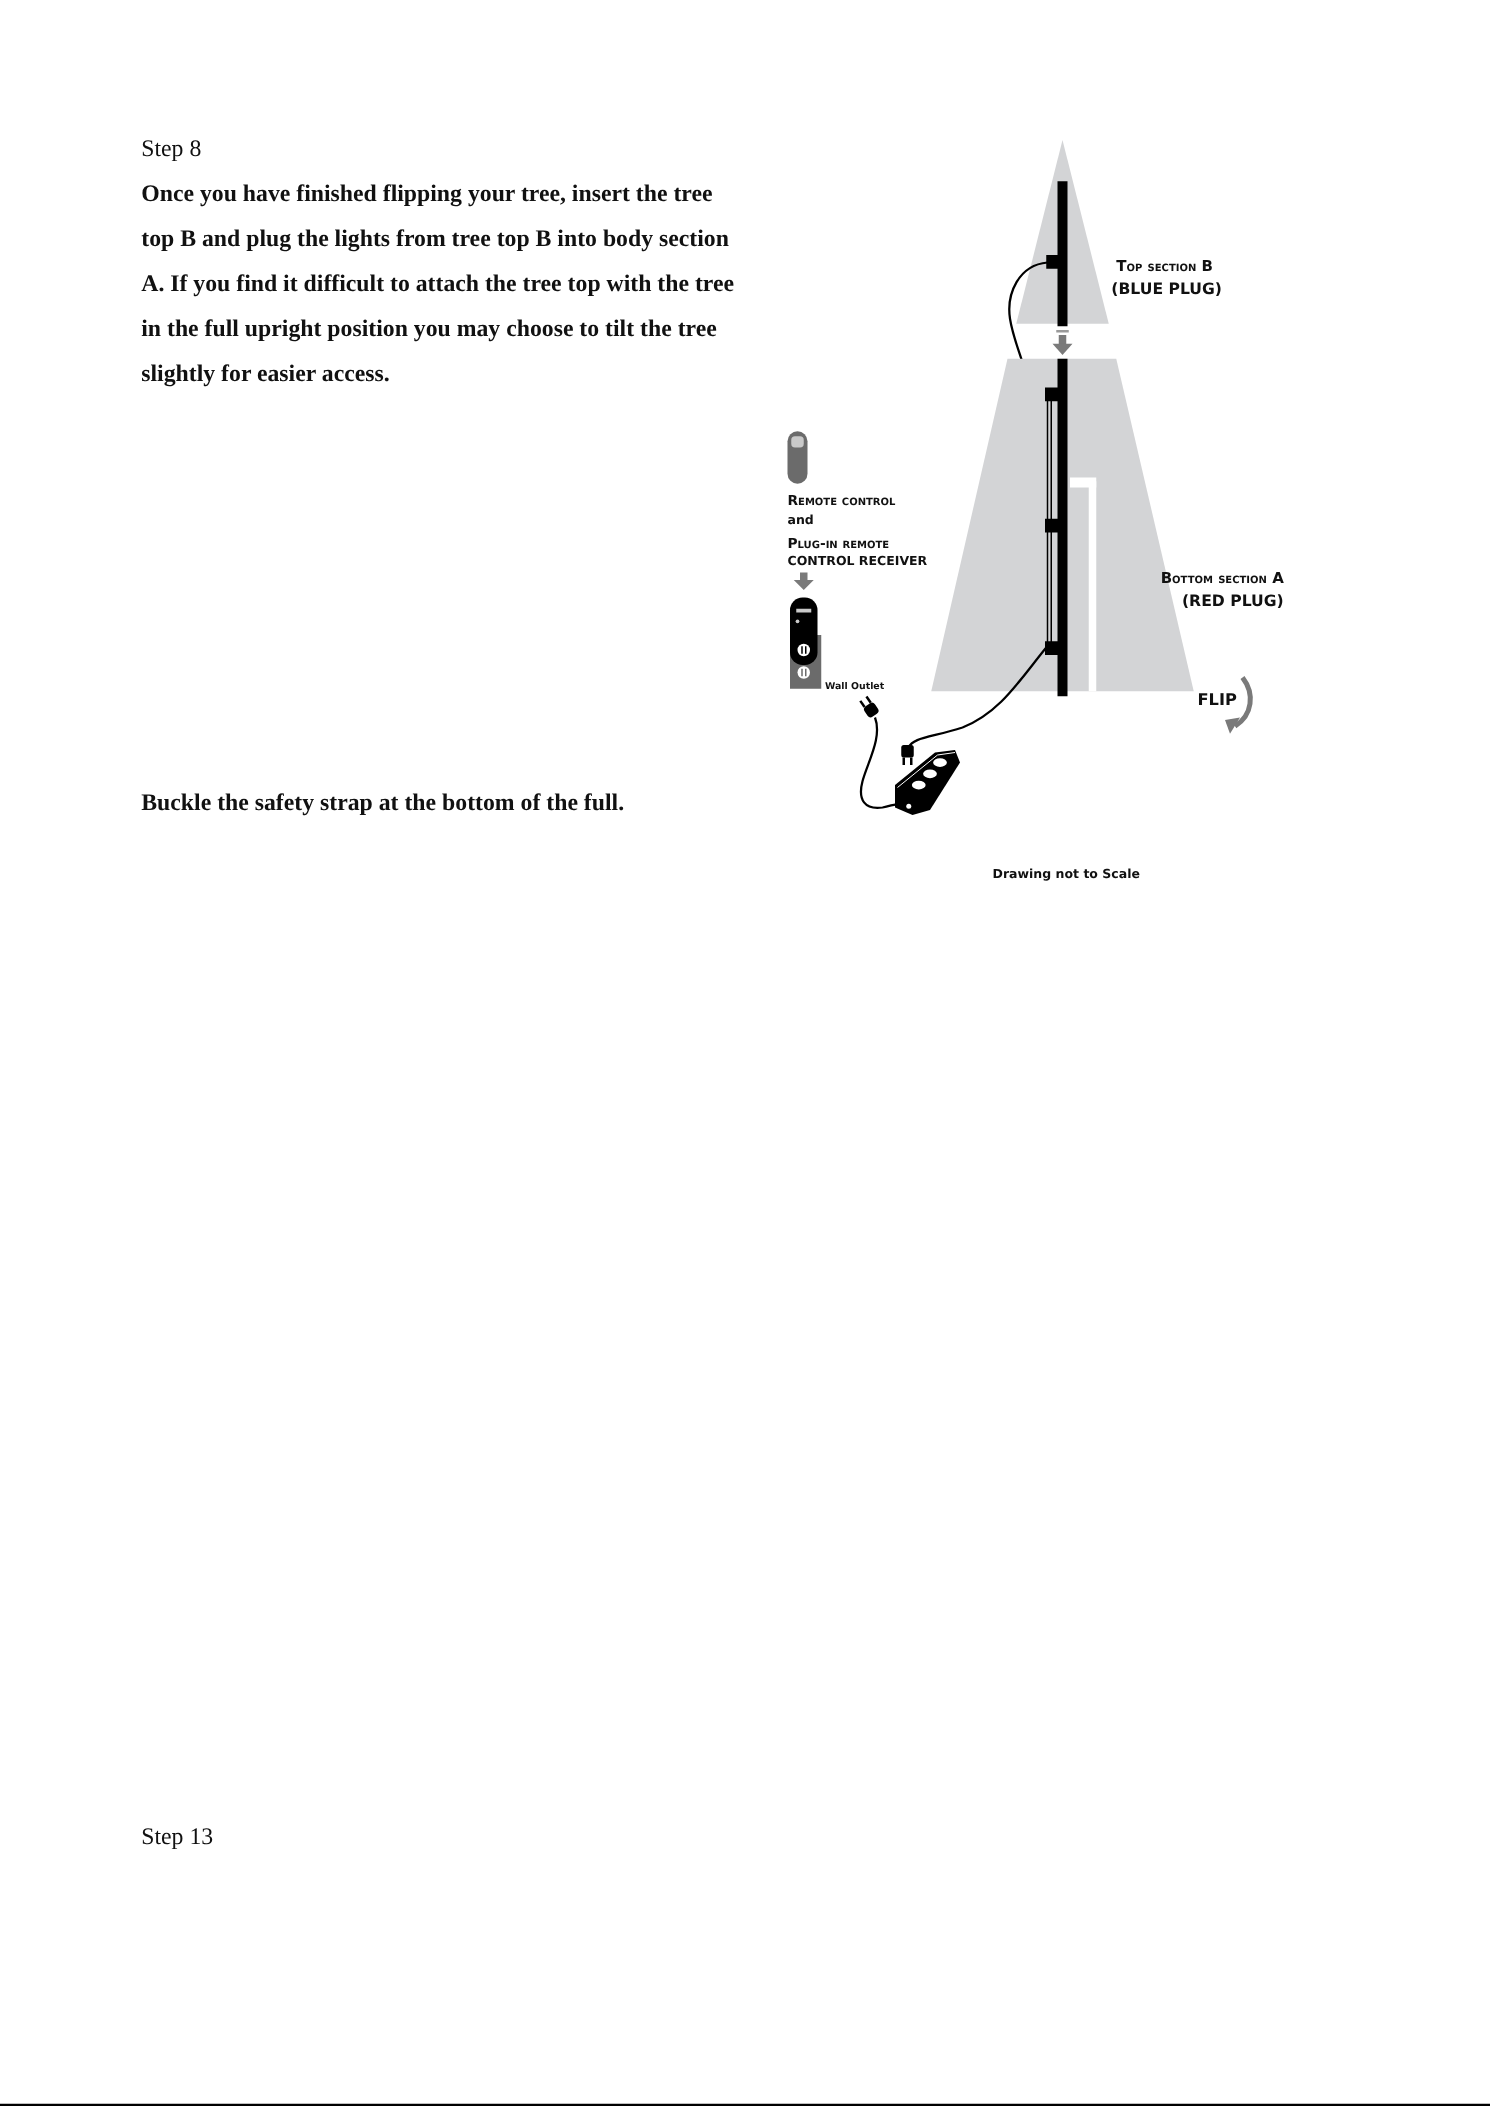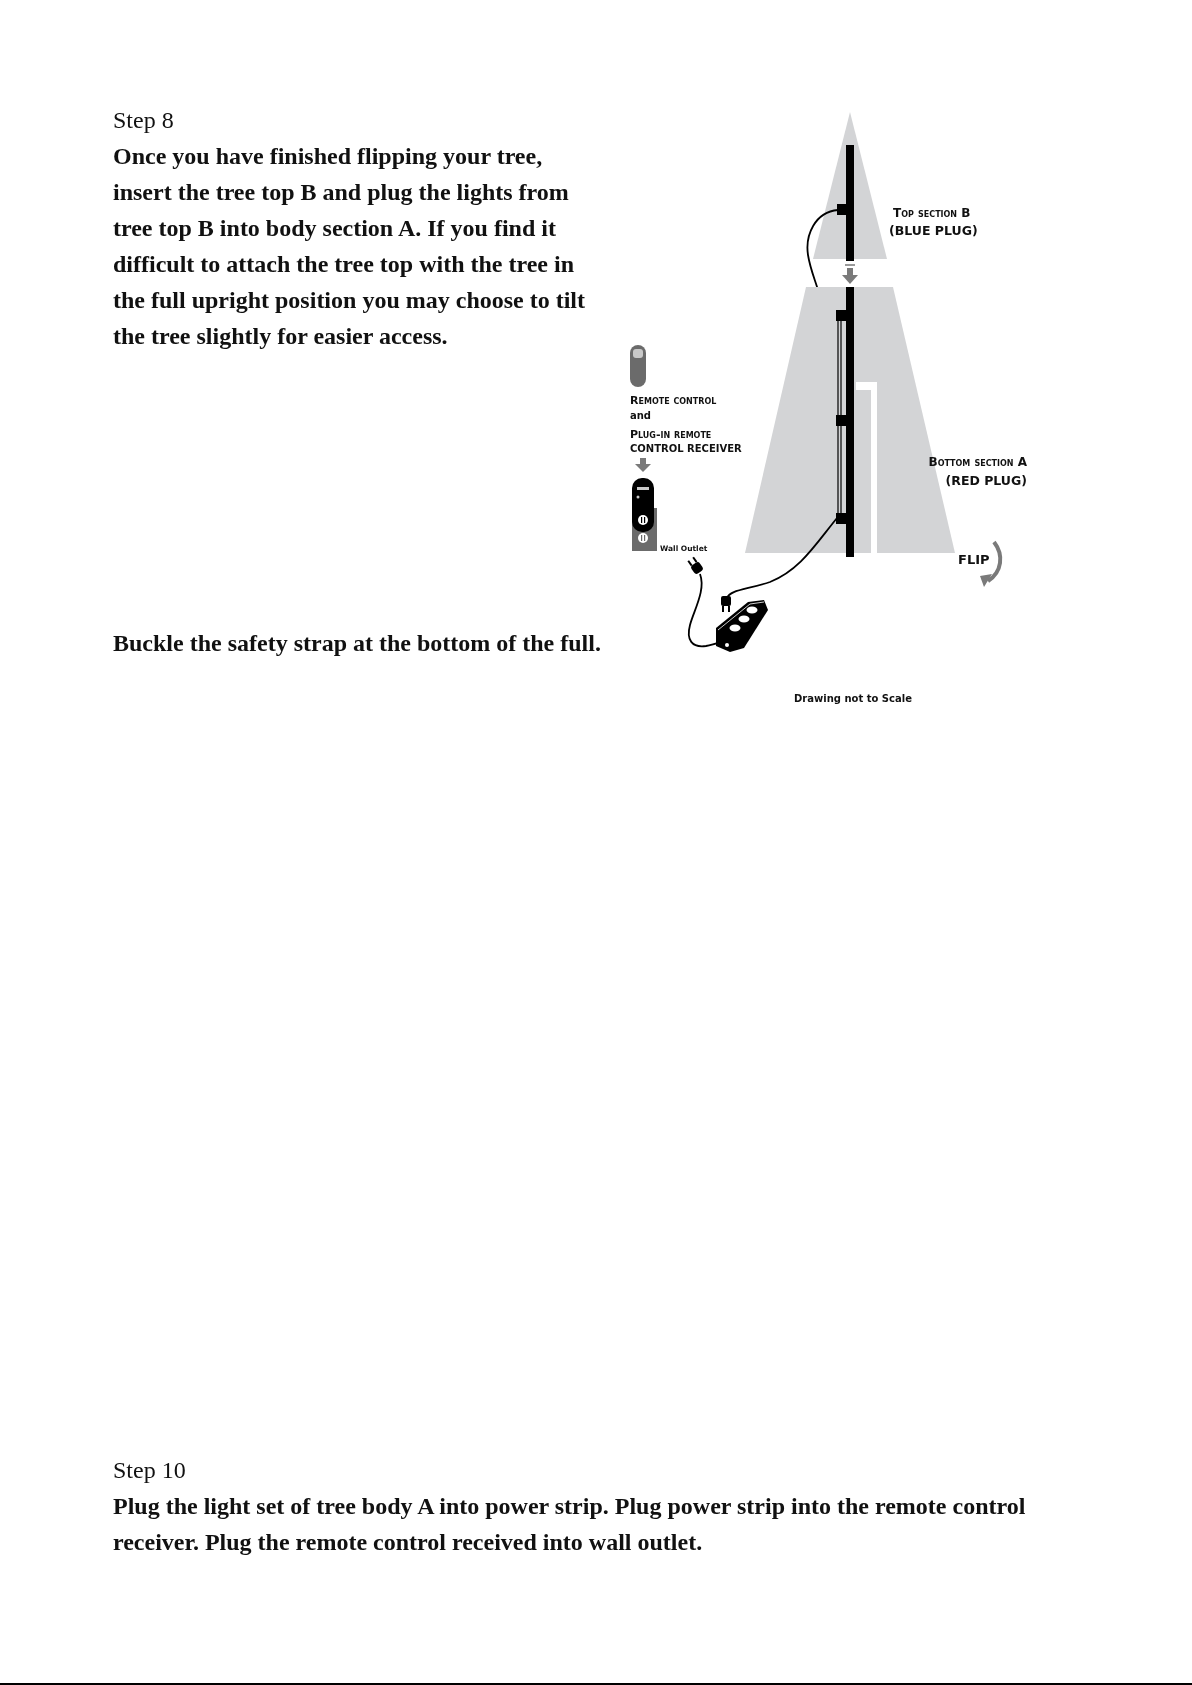--- a/index.html
+++ b/index.html
@@ -1,20 +1,20 @@
 <!DOCTYPE html>
 <html><head>
   <meta charset="utf-8">
   <style>
     html, body { margin: 0; padding: 0; background: #ffffff; }
     body {
       width: 1192px; height: 1685px; position: relative; overflow: hidden;
       font-family: "Liberation Serif", "DejaVu Serif", serif; color: #111;
     }
-    .text-block { position: absolute; left: 113px; font-size: 24px; line-height: 36px; }
+    .text-block { position: absolute; left: 113px; font-size: 19px; line-height: 36px; }
     .step-title { display: block; }
     .step-body { display: block; font-weight: bold; }
     #step8 { top: 102px; width: 480px; }
     #step9 { top: 625px; width: 500px; }
     #step10 { top: 1452px; width: 980px; }
     #diagram { position: absolute; left: 600px; top: 90px; width: 480px; width: 480px; height: 630px; }
     .lbl { font-family: "DejaVu Sans", "Liberation Sans", sans-serif; font-weight: bold; fill: #111; }
     #bottom-rule { position: absolute; left: 0; right: 0; bottom: 0; height: 2px; background: #000; }
   </style>
 </head>
@@ -23,22 +23,21 @@
 <div class="text-block" id="step8">
   <span class="step-title">Step 8</span>
   <span class="step-body">Once you have finished flipping your tree, insert the tree top B and plug the lights from tree top B into body section A. If you find it difficult to attach the tree top with the tree in the full upright position you may choose to tilt the tree slightly for easier access.</span>
 </div>
 
 <div class="text-block" id="step9">
   <span class="step-body">Buckle the safety strap at the bottom of the full.</span>
 </div>
 
 <div class="text-block" id="step10">
-  <span class="step-title">Step 10</span>
-  <span class="step-body">Plug the light set of tree body A into power strip. Plug power strip into the remote control receiver. Plug the remote control received into wall outlet.</span>
+  <span class="step-title">Step 13</span>
 </div>
 
 <svg id="diagram" viewBox="600 90 480 630" xmlns="http://www.w3.org/2000/svg">
 
   <polygon class="tree-fill" points="850,112 887,259 813,259" fill="#d3d4d6"></polygon>
   <rect x="846" y="145" width="8" height="116" fill="#000"></rect>
   <rect x="837" y="204" width="10" height="11" fill="#000"></rect>
   <path d="M838,210 C815,212 805,235 808,255 C810,268 815,280 818,290" fill="none" stroke="#000" stroke-width="1.8"></path>
   <g transform="translate(820,296) rotate(-25)">
     <rect x="-5" y="-6" width="10" height="10" rx="3" fill="#000"></rect>

